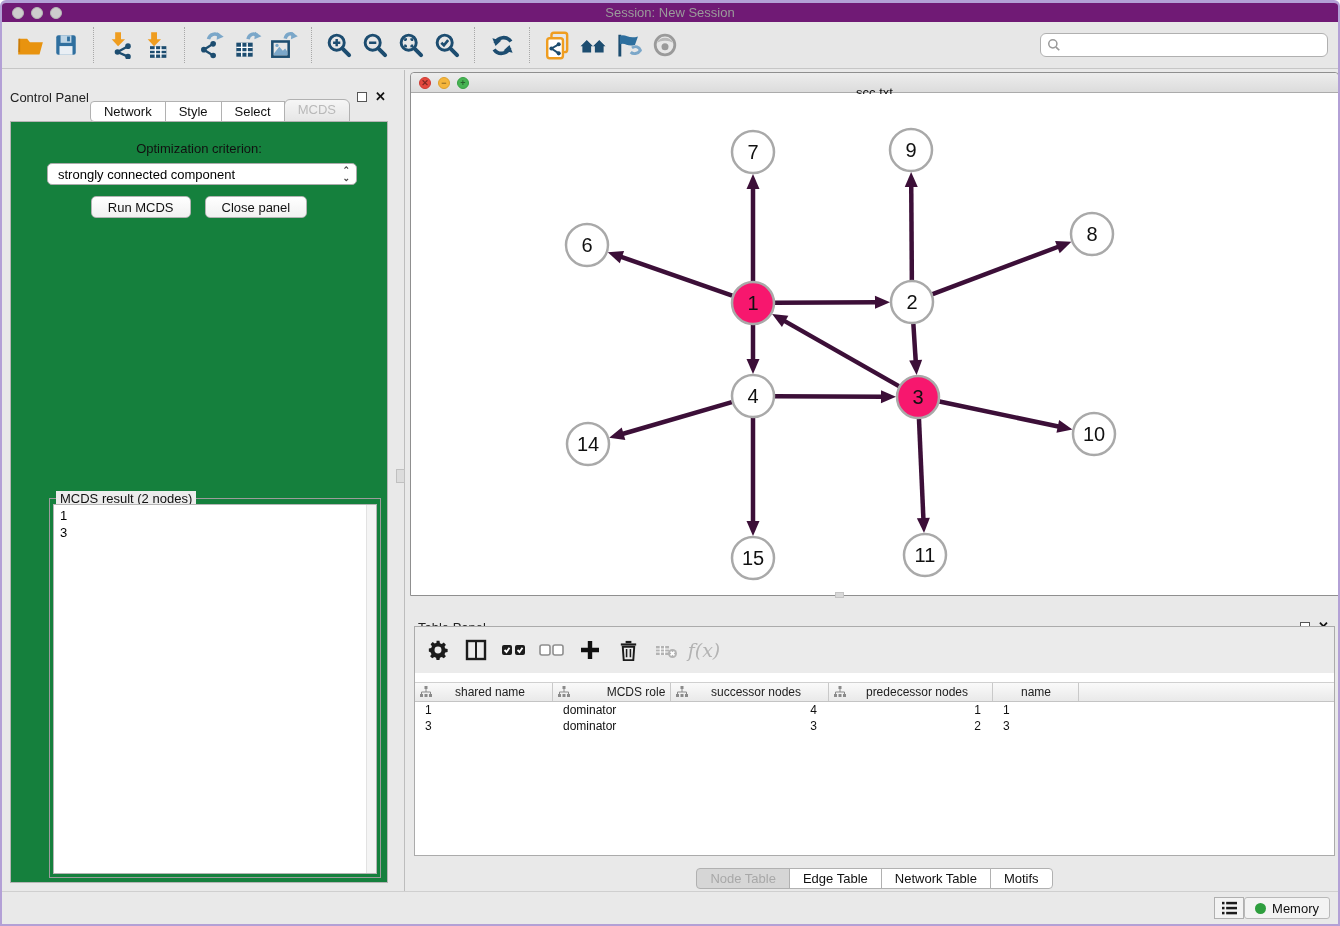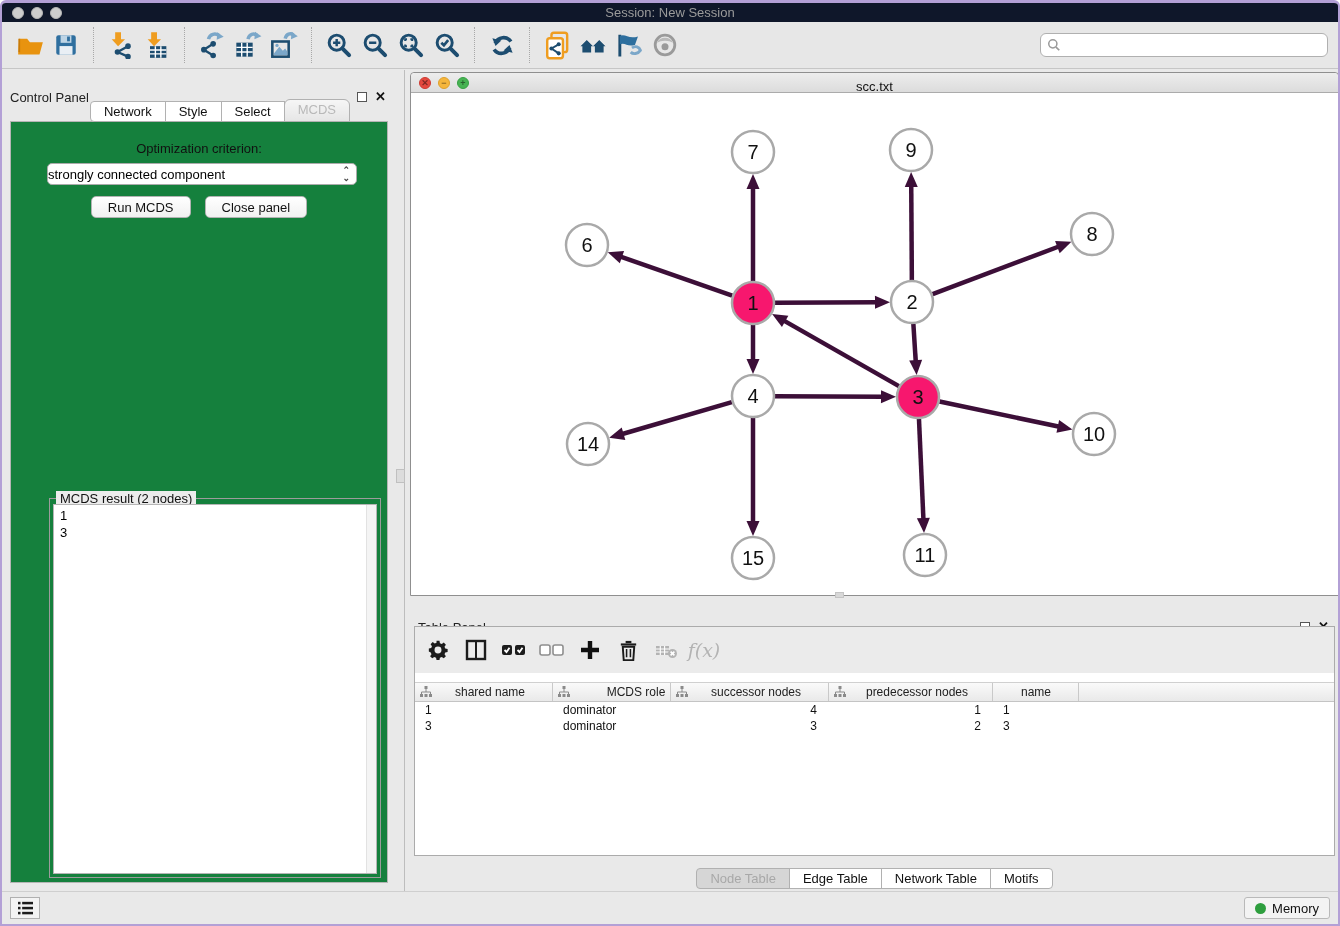--- a/index.html
+++ b/index.html
@@ -1,21 +1,21 @@
 <!DOCTYPE html>
 <html><head>
 <meta charset="utf-8">
 <style>
   * { box-sizing: border-box; margin: 0; padding: 0; }
   html,body { width:1340px; height:926px; font-family:"Liberation Sans", sans-serif; }
   .frame { position:relative; width:1340px; height:926px; background:#e9e9e9;
            border:2px solid #b3a0d6; border-top:3px solid #b3a0d6; border-radius:6px 6px 0 0; overflow:hidden; }
 
   
-  .titlebar { position:relative; height:19px; background:#0f172a; }
+  .titlebar { position:relative; height:19px; background:#701a75; }
   .titlebar .title { position:absolute; left:0; right:0; top:2px; text-align:center; font-size:13px; color:#9b9b9b; }
   .lights { position:absolute; left:10px; top:4px; display:flex; gap:7px; }
   .light { width:12px; height:12px; border-radius:50%; background:#cdcdcd; border:1px solid #b6b6b6;
            font-size:9px; line-height:10px; text-align:center; color:rgba(0,0,0,.45); font-weight:bold; }
   .light.red { background:#e5493f; border-color:#ce3a31; }
   .light.yellow { background:#f5b63c; border-color:#dfa02c; }
   .light.green { background:#47b353; border-color:#36a143; }
 
   
   .toolbar { position:relative; height:47px; background:#e7e7e7; border-bottom:1px solid #c6c6c6;
@@ -41,21 +41,21 @@
          border:1px solid #b1b1b1; margin-left:-1px; color:#111; }
   .tab:first-child { border-radius:4px 0 0 4px; margin-left:0; }
   .tab:last-child { border-radius:0 4px 4px 0; }
   .tab.selected { background:linear-gradient(#f6f6f6,#e6e6e6); color:#b9b9b9;
                   border-radius:6px 6px 0 0; height:23px; margin-top:-2px; }
   .cp-body { position:absolute; left:8px; right:6px; top:51px; bottom:8px;
              background:#15803d; border:1px solid #b5b5b5; }
   .opt-label { position:absolute; top:19px; left:0; right:0; text-align:center; font-size:13px; color:#111; }
   .combo { position:absolute; left:36px; top:41px; width:310px; height:22px; background:#fff;
            border:1px solid #ababab; border-radius:5px; font-size:13px; display:flex; align-items:center;
-           }
+           padding-left:10px; }
   .combo .stepper { margin-left:auto; margin-right:6px; display:flex; flex-direction:column; line-height:6px;
                     font-size:9px; color:#444; font-weight:bold; }
   .btnrow { position:absolute; top:74px; left:0; right:0; display:flex; justify-content:center; gap:14px; }
   .pushbtn { height:22px; padding:0 16px; font-size:13px; background:linear-gradient(#ffffff,#f1f1f1);
              border:1px solid #b3b3b3; border-radius:5px; color:#111; }
   .groupbox { position:absolute; left:6px; right:6px; top:376px; bottom:4px; border:1px solid #9c9c9c;margin-left:32px; }
   .groupbox .legend { position:absolute; top:-8px; left:6px; background:#ececec; padding:0 4px; font-size:13px; color:#111; }
   .result-area { position:absolute; left:3px; right:3px; top:5px; bottom:3px; background:#fff;
                  border:1px solid #b5b5b5; font-size:13px; line-height:17px; padding:2px 0 0 6px;
                  white-space:pre; overflow:hidden; }
@@ -65,41 +65,41 @@
   
   .vsplit { position:absolute; left:402px; top:0; bottom:0; width:1px; background:#bdbdbd; }
   .vsplit-handle { position:absolute; left:394px; top:399px; width:9px; height:14px; background:#dcdcdc; border:1px solid #c0c0c0; }
   .hsplit-handle { position:absolute; left:833px; top:522px; width:9px; height:6px; background:#d8d8d8; border:1px solid #c4c4c4; }
 
   
   .netwin { position:absolute; left:408px; top:2px; width:929px; height:524px;
             border:1px solid #8f8f8f; background:#fff; border-radius:4px 4px 0 0; }
   .netwin .wtitle { position:relative; height:20px; background:linear-gradient(#ededed,#dcdcdc);
                     border-bottom:1px solid #ababab; border-radius:4px 4px 0 0; }
-  .netwin .wtitle .ttext { position:absolute; left:0; right:0; top:6px; text-align:center; font-size:13px; color:#111; }
+  .netwin .wtitle .ttext { position:absolute; left:0; right:0; top:12px; text-align:center; font-size:13px; color:#111; }
   .netwin .lights { top:4px; left:8px; }
   .net-canvas { position:absolute; left:0; top:21px; right:0; bottom:0; background:#fff; }
 
   
   .tpanel { position:absolute; left:408px; top:530px; width:929px; height:294px; }
   .tp-box { position:absolute; left:4px; right:4px; top:26px; height:230px; background:#fff; border:1px solid #ababab; }
   .tp-toolbar { height:46px; background:#ebebeb; display:flex; align-items:center; padding:0 6px; gap:4px; }
   .tpi { width:34px; height:34px; display:flex; align-items:center; justify-content:center; }
   .fx { font-family:"DejaVu Serif", serif; font-style:italic; font-size:19px; color:#b3b3b3; }
   .tbl-head { display:flex; height:20px; margin-top:9px; background:linear-gradient(#fafafa,#e9e9e9);
               border-top:1px solid #d0d0d0; border-bottom:1px solid #c4c4c4; }
   .th { display:flex; align-items:center; border-right:1px solid #c9c9c9; font-size:12px; color:#222; padding-left:5px; }
   .th .hlabel { flex:1; text-align:center; padding-right:4px; }
   .tbl-row { display:flex; height:16px; font-size:12px; color:#111; }
   .td { overflow:hidden; white-space:nowrap; }
   .tp-tabs { position:absolute; left:0; width:100%; top:268px; display:flex; justify-content:center; }
 
   
   .statusbar { position:absolute; left:0; right:0; bottom:0; height:33px; background:#e9e9e9;
-               border-top:1px solid #cfcfcf; display:flex; align-items:center; justify-content:space-between;
+               border-top:1px solid #cfcfcf; display:flex; align-items:center; justify-content:flex-end;
                padding:0 8px; }
   .sq-btn { width:30px; height:22px; background:#f3f3f3; border:1px solid #b0b0b0; display:flex;
             align-items:center; justify-content:center; }
   .mem-btn { height:22px; background:#f3f3f3; border:1px solid #b9b9b9; border-radius:3px; display:flex;
              align-items:center; gap:6px; padding:0 10px; font-size:13px; color:#111; }
   .mem-dot { width:11px; height:11px; border-radius:50%; background:#2e9e3e; }
 </style>
 </head>
 <body>
 

